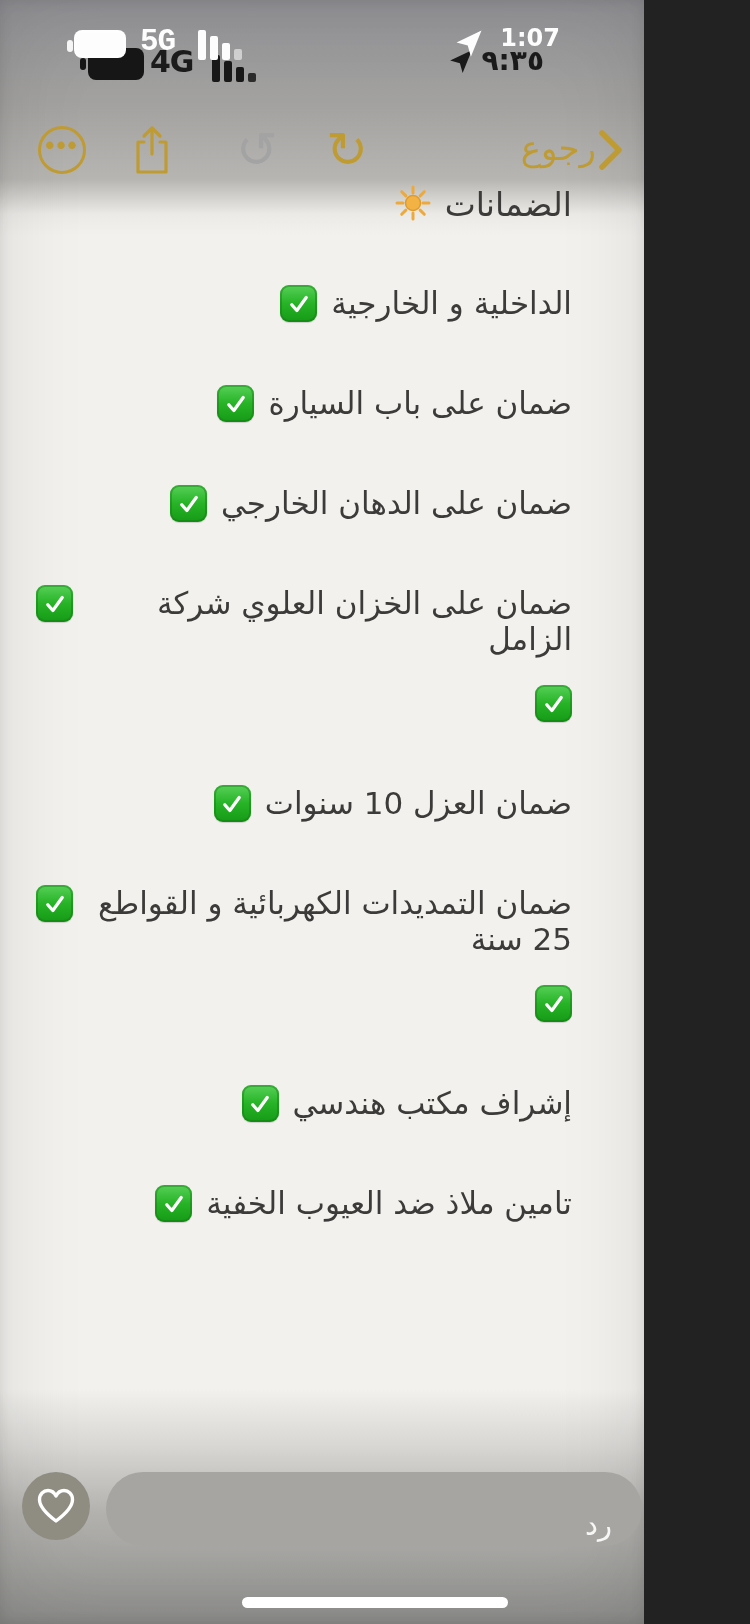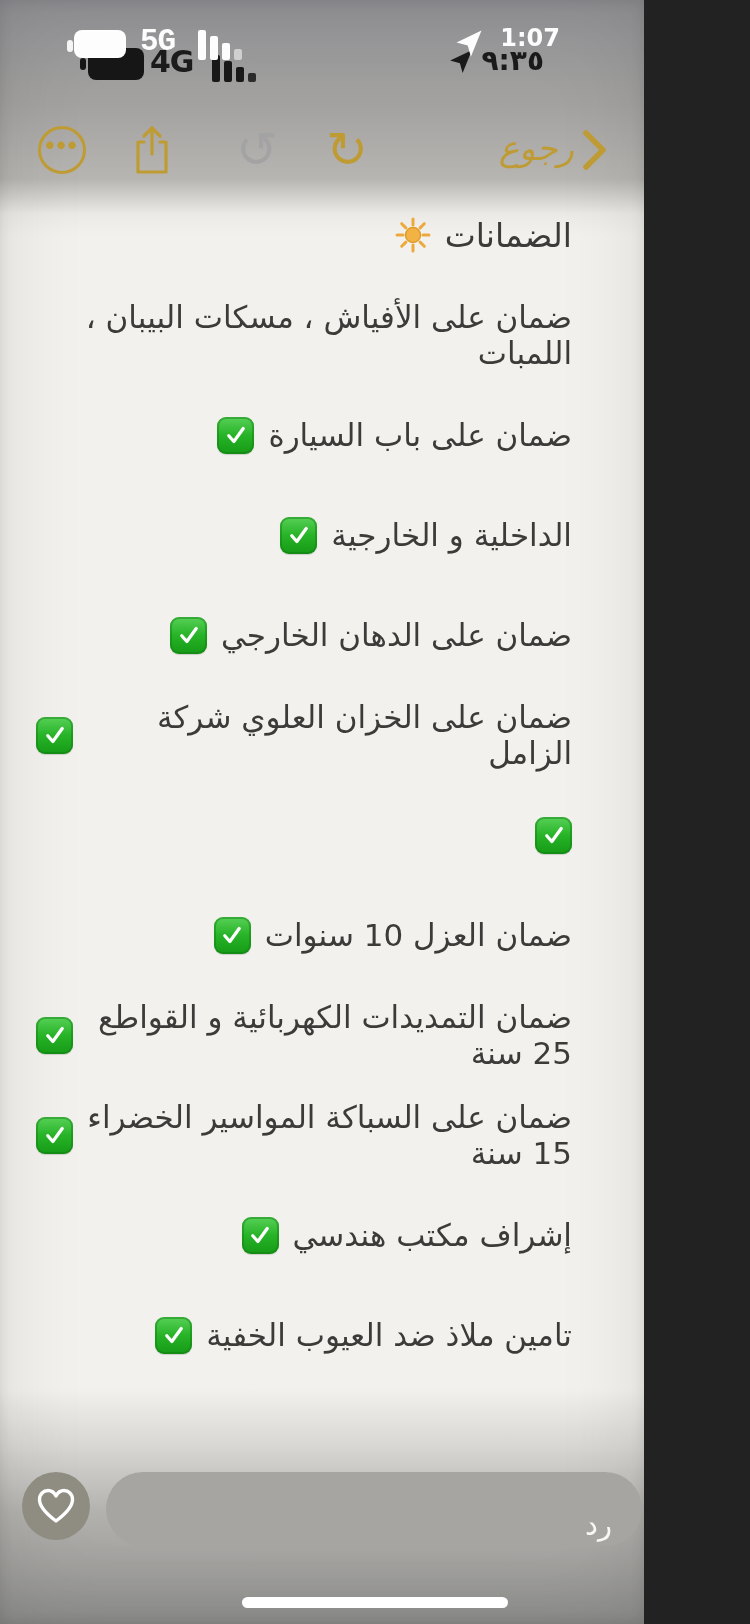--- a/index.html
+++ b/index.html
@@ -41,26 +41,26 @@
   .loc-black { right:170px; top:48px; z-index:1; }
 
   
   .toolbar { position:absolute; top:100px; left:0; right:0; height:100px; }
   .tool { position:absolute; top:50%; transform:translateY(-50%); background:none; border:none; cursor:pointer; display:flex; align-items:center; justify-content:center; }
   .more { left:38px; width:48px; height:48px; border:3px solid #bf9b33; border-radius:50%; }
   .more .dots { color:#bf9b33; font-size:26px; letter-spacing:2px; line-height:1; padding-bottom:10px; font-weight:bold; }
   .share { left:132px; }
   .undo { left:236px; font-size:50px; color:#a3a3a3; font-family:"DejaVu Sans", sans-serif; line-height:1; }
   .redo { left:326px; font-size:50px; color:#bf9b33; font-family:"DejaVu Sans", sans-serif; line-height:1; }
-  .back { right:36px; gap:6px; color:#bf9b33; font-size:34px;font-style:italic; }
+  .back { right:20px; gap:0; color:#bf9b33; font-size:34px; }
   .back .lbl { padding-bottom:4px; }
 
   
   .content { position:absolute; top:185px; right:72px; left:36px; direction:rtl; text-align:right; color:#3c3b39; }
-  .row { height:100px; display:flex; align-items:center; justify-content:flex-start; gap:14px; }
+  .row { height:100px; display:flex; justify-content:flex-start; gap:14px; }
   .title-row { font-size:33px; }
   .line-text { font-size:31px; white-space:pre-wrap; }
   .chk { flex:0 0 auto; width:37px; height:37px; border-radius:9px;
          background:linear-gradient(180deg,#58d158 0%,#27b327 50%,#169a16 100%);
          box-shadow: inset 0 0 0 2px rgba(18,124,18,0.45), 0 1px 1px rgba(0,0,0,0.15);
          display:flex; align-items:center; justify-content:center; }
   .sun { flex:0 0 auto; }
 
   
   .like { position:absolute; left:22px; top:1472px; width:68px; height:68px; border-radius:50%;
@@ -144,44 +144,40 @@
             <line x1="28" y1="18" x2="34" y2="18"></line>
           <line x1="6.7" y1="6.7" x2="10.9" y2="10.9"></line>
             <line x1="25.1" y1="25.1" x2="29.3" y2="29.3"></line>
           <line x1="6.7" y1="29.3" x2="10.9" y2="25.1"></line>
             <line x1="25.1" y1="10.9" x2="29.3" y2="6.7"></line>
         </g>
         <circle cx="18" cy="18" r="7.5" fill="#f2b344" stroke="#e09c2e" stroke-width="1.5"></circle>
       </svg>
     </div>
     <div>
-    <div class="row">
-      <span class="line-text">ضمان على الأفياش ، مسكات البيبان ، اللمبات</span>
-
+
+    <div class="row">
+      <span class="line-text">الداخلية و الخارجية</span>
+      <span class="chk">
+        <svg width="26" height="26" viewBox="0 0 36 36">
+          <polyline points="8,19 15,27 28,9" fill="none" stroke="#ffffff" stroke-width="4.5" stroke-linecap="round" stroke-linejoin="round"></polyline>
+        </svg>
+      </span>
     </div>
 
     <div class="row">
       <span class="line-text">ضمان على باب السيارة</span>
       <span class="chk">
         <svg width="26" height="26" viewBox="0 0 36 36">
           <polyline points="8,19 15,27 28,9" fill="none" stroke="#ffffff" stroke-width="4.5" stroke-linecap="round" stroke-linejoin="round"></polyline>
         </svg>
       </span>
     </div>
 
     <div class="row">
-      <span class="line-text">الداخلية و الخارجية</span>
-      <span class="chk">
-        <svg width="26" height="26" viewBox="0 0 36 36">
-          <polyline points="8,19 15,27 28,9" fill="none" stroke="#ffffff" stroke-width="4.5" stroke-linecap="round" stroke-linejoin="round"></polyline>
-        </svg>
-      </span>
-    </div>
-
-    <div class="row">
       <span class="line-text">ضمان على الدهان الخارجي</span>
       <span class="chk">
         <svg width="26" height="26" viewBox="0 0 36 36">
           <polyline points="8,19 15,27 28,9" fill="none" stroke="#ffffff" stroke-width="4.5" stroke-linecap="round" stroke-linejoin="round"></polyline>
         </svg>
       </span>
     </div>
 
     <div class="row">
       <span class="line-text">ضمان على الخزان العلوي شركة  الزامل</span>
@@ -212,21 +208,20 @@
     <div class="row">
       <span class="line-text">ضمان التمديدات الكهربائية و القواطع 25 سنة</span>
       <span class="chk">
         <svg width="26" height="26" viewBox="0 0 36 36">
           <polyline points="8,19 15,27 28,9" fill="none" stroke="#ffffff" stroke-width="4.5" stroke-linecap="round" stroke-linejoin="round"></polyline>
         </svg>
       </span>
     </div>
 
     <div class="row">
-      <span class="line-text">ضمان على السباكة المواسير الخضراء 15 سنة</span>
       <span class="chk">
         <svg width="26" height="26" viewBox="0 0 36 36">
           <polyline points="8,19 15,27 28,9" fill="none" stroke="#ffffff" stroke-width="4.5" stroke-linecap="round" stroke-linejoin="round"></polyline>
         </svg>
       </span>
     </div>
 
     <div class="row">
       <span class="line-text">إشراف مكتب هندسي</span>
       <span class="chk">

